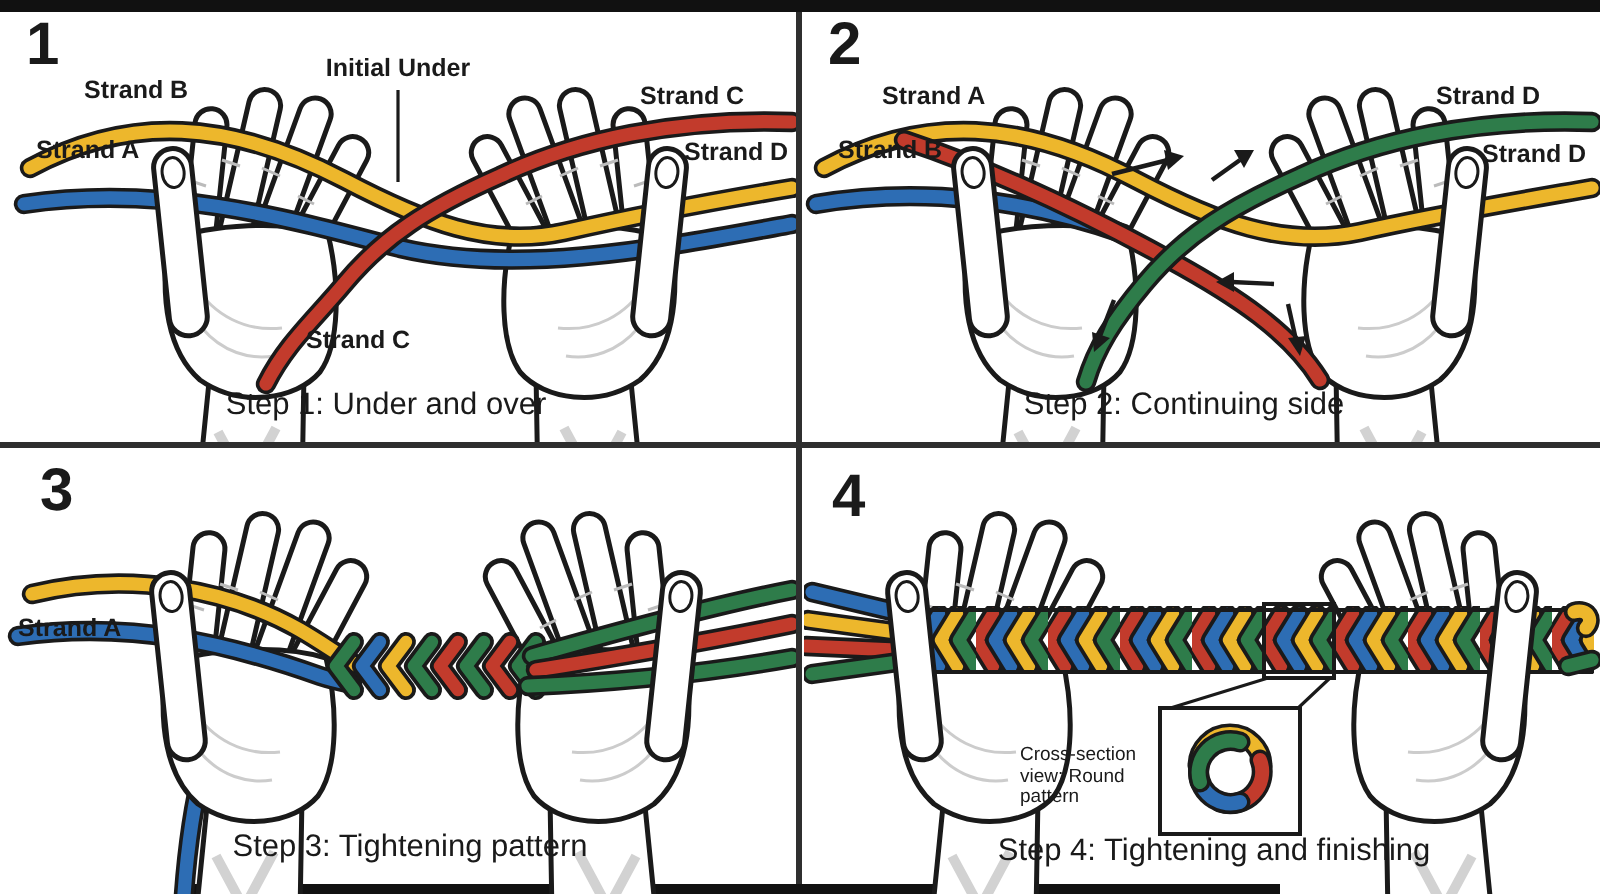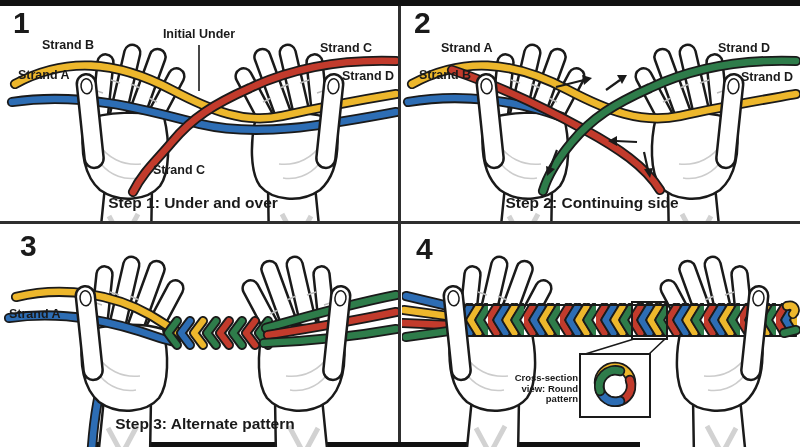--- a/index.html
+++ b/index.html
@@ -5,23 +5,23 @@
   html,body{margin:0;padding:0;background:#888;}
   .stage{
     position:relative;width:800px;height:447px;background:#ffffff;overflow:hidden;
     font-family:"Liberation Sans","DejaVu Sans",sans-serif;color:#1a1a1a;
   }
   .bar{position:absolute;background:#111;}
   .divider{position:absolute;background:#2f2f2f;}
   .panel-svg{position:absolute;}
   .lbl{position:absolute;font-size:12.5px;font-weight:bold;white-space:nowrap;line-height:1.1;}
   .num{position:absolute;font-size:30px;font-weight:bold;line-height:1;}
-  .caption{position:absolute;font-size:15.5px;font-weight:bold;white-space:nowrap;transform:translateX(-50%);}
+  .caption{position:absolute;font-size:15.5px;font-weight:normal;white-space:nowrap;transform:translateX(-50%);}
   .center{transform:translateX(-50%);}
-  .xsect{position:absolute;font-size:9.5px;font-weight:bold;line-height:10.5px;text-align:right;width:68px;white-space:normal;}
+  .xsect{position:absolute;font-size:9.5px;font-weight:normal;line-height:10.5px;width:68px;white-space:normal;}
   
   .ol{fill:none;stroke:#1a1a1a;stroke-width:10.2;stroke-linecap:round;}
   .st{fill:none;stroke-width:6.6;stroke-linecap:round;}
   .y{stroke:#EDB72C}.b{stroke:#2D6DB4}.r{stroke:#C23B2C}.g{stroke:#2E7C4A}
   .cOl{fill:none;stroke:#1a1a1a;stroke-width:10;stroke-linecap:round;stroke-linejoin:round;}
   .cSt{fill:none;stroke-width:6.2;stroke-linecap:round;stroke-linejoin:round;}
   .al{stroke:#1a1a1a;stroke-width:2.2;fill:none;}
   .ah{fill:#1a1a1a;stroke:none;}
   .thin{stroke:#1a1a1a;stroke-width:1.6;fill:none;}
   .kOl{fill:none;stroke:#1a1a1a;stroke-width:10.5;stroke-linecap:round;}
@@ -218,18 +218,19 @@
 
   <div class="num" style="left:414px;top:8px">2</div>
   <div class="lbl" style="left:441px;top:42px">Strand A</div>
   <div class="lbl" style="left:419px;top:69px">Strand B</div>
   <div class="lbl" style="left:718px;top:42px">Strand D</div>
   <div class="lbl" style="left:741px;top:71px">Strand D</div>
   <div class="caption" style="left:592px;top:194px">Step 2: Continuing side</div>
 
   <div class="num" style="left:20px;top:231px">3</div>
   <div class="lbl" style="left:9px;top:308px">Strand A</div>
-  <div class="caption" style="left:205px;top:415px">Step 3: Alternate pattern</div>
+  <div class="caption" style="left:205px;top:415px">Step 3: Tightening pattern</div>
 
   <div class="num" style="left:416px;top:234px">4</div>
   <div class="xsect" style="left:510px;top:373px">Cross-section view: Round pattern</div>
+  <div class="caption" style="left:607px;top:417px">Step 4: Tightening and finishing</div>
 
 </div>
 
 </body></html>

